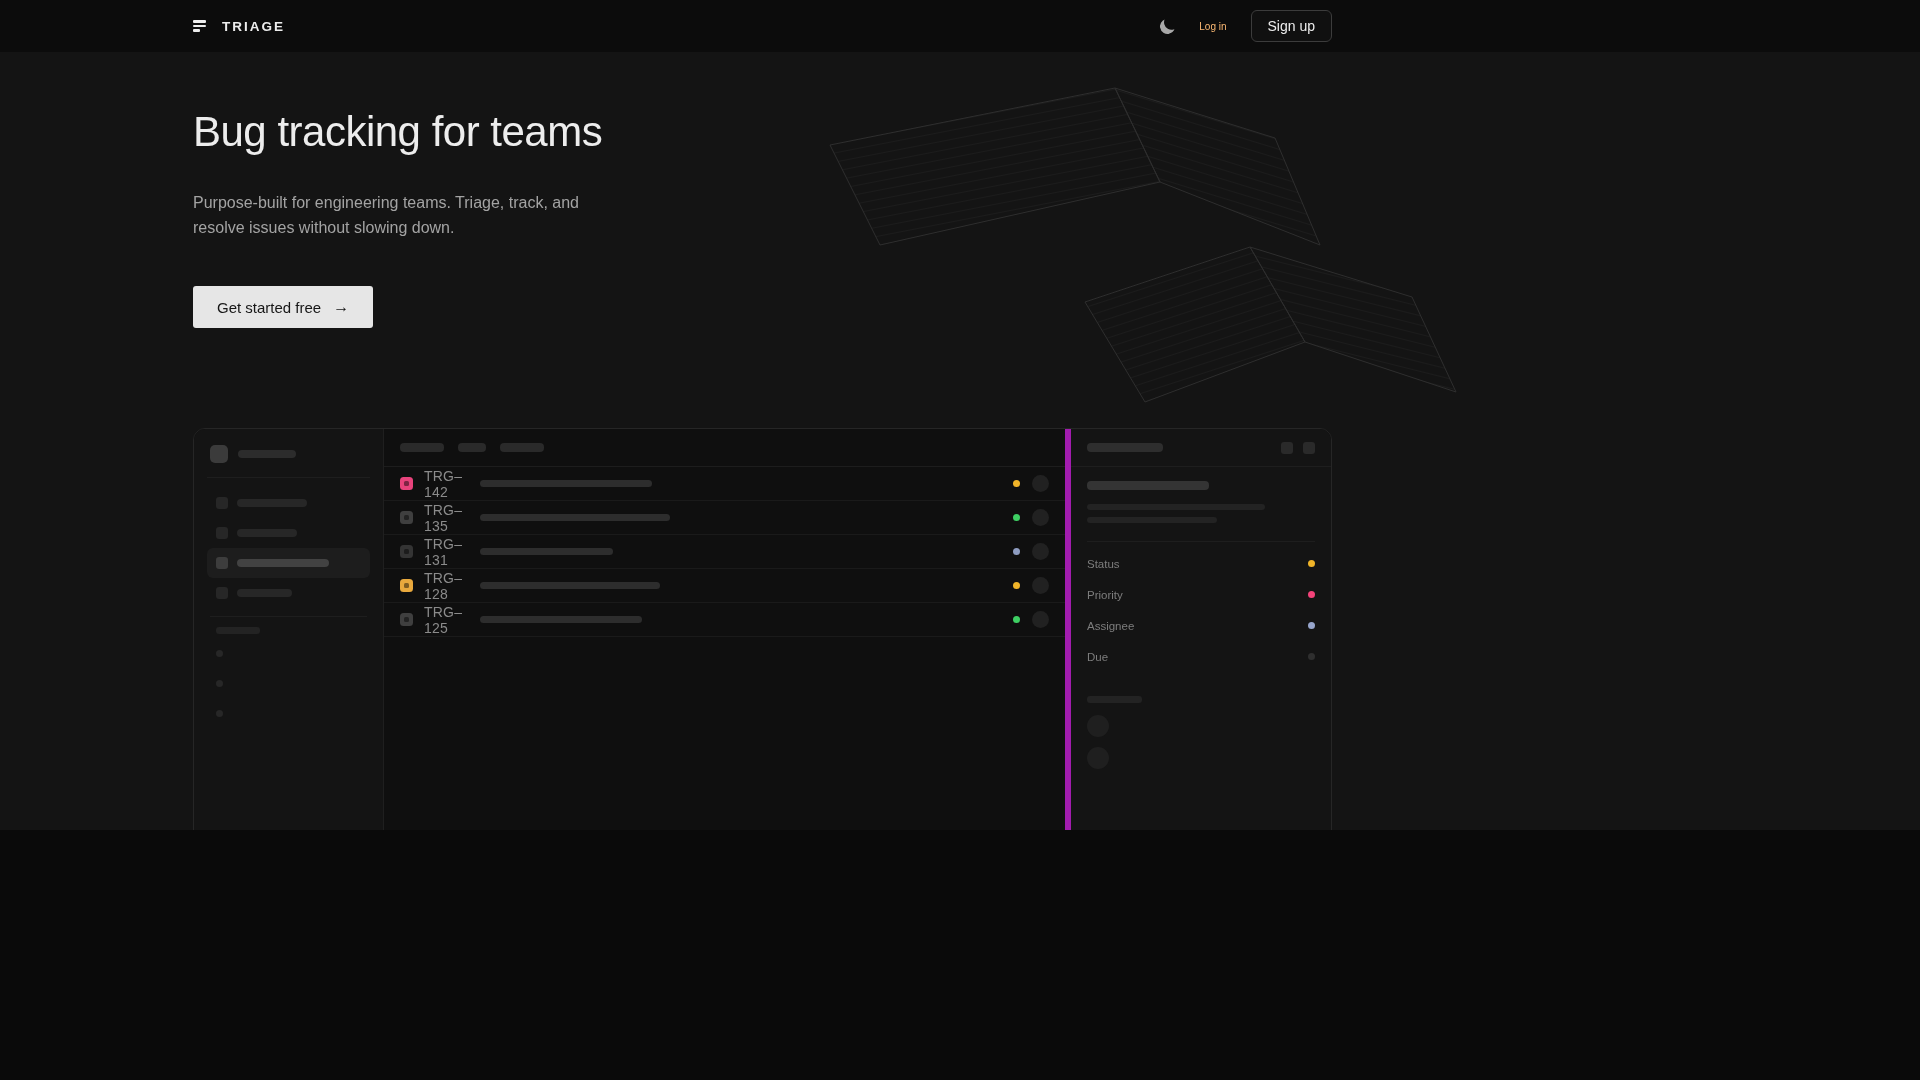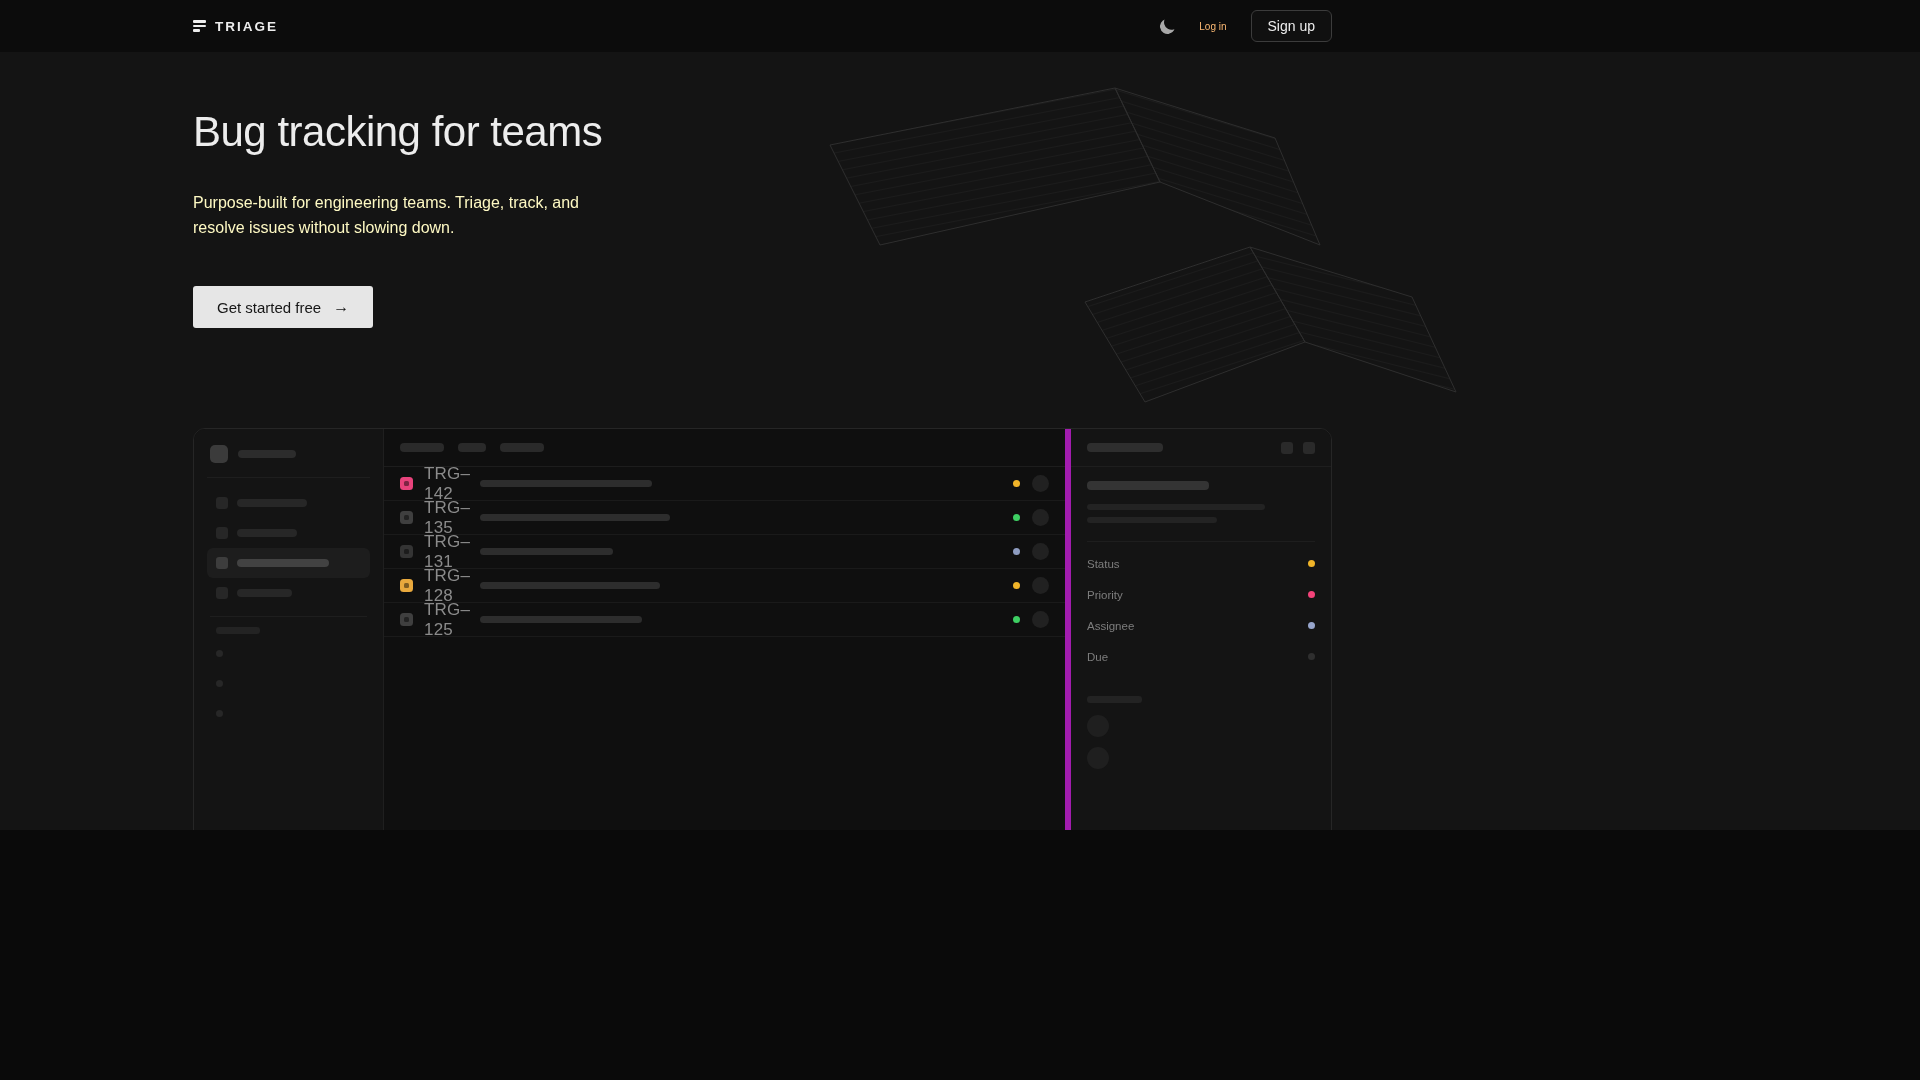--- a/index.html
+++ b/index.html
@@ -8,37 +8,37 @@
     background:#0a0a0a;
     font-family:"Liberation Sans", sans-serif;
     overflow:hidden;
     position:relative;
     color:#ededed;
   }
 
   
   .nav { position:absolute; top:0; left:0; width:1920px; height:52px; background:#0c0c0c; }
   .nav-inner { position:absolute; left:193px; width:1139px; height:52px; display:flex; align-items:center; justify-content:space-between; }
-  .brand { display:flex; align-items:center; gap:9px; cursor:pointer; }
+  .brand { display:flex; align-items:center; gap:16px; cursor:pointer; }
   .logo-glyph { display:flex; flex-direction:column; gap:2px; }
   .logo-glyph i { display:block; height:2.5px; border-radius:1px; background:#ededed; }
   .logo-glyph i:nth-child(1){ width:13px; }
   .logo-glyph i:nth-child(2){ width:13px; }
   .logo-glyph i:nth-child(3){ width:7px; }
   .brand-name { font-size:13.5px; font-weight:bold; letter-spacing:2px; color:#ededed; }
   .nav-right { display:flex; align-items:center; gap:24px; }
   .moon { width:15px; height:15px; border-radius:50%; box-shadow: inset 5px -3px 0 0 #a8a8a8; transform:rotate(-15deg); cursor:pointer; }
   .login { font-size:10px; color:#fdba74; cursor:pointer; }
   .signup { font-size:14px; color:#ededed; background:#101010; border:1px solid #3c3c3c; border-radius:6px; padding:7px 16px; cursor:pointer; font-family:inherit; }
 
   
   .hero { position:absolute; top:52px; left:0; width:1920px; height:778px; background:#141414; overflow:hidden; }
   .hero-copy { position:absolute; left:193px; top:54px; width:640px; }
   .hero-title { font-size:42px; line-height:52px; font-weight:500; letter-spacing:-0.5px; color:#ededed; }
-  .hero-sub { margin-top:32px; font-size:16px; line-height:25px; color:#fef9c3; }
+  .hero-sub { margin-top:32px; font-size:16px; line-height:25px; color:#a3a3a3; }
   .cta { margin-top:46px; display:inline-flex; align-items:center; gap:12px; height:42px; padding:0 24px;
          background:#e6e6e6; color:#161616; font-size:15px; font-weight:500; border:none; border-radius:3px;
          cursor:pointer; font-family:inherit; }
   .cta-arrow { font-size:16px; line-height:1; }
 
   
   .wireframe { position:absolute; left:800px; top:-12px; width:660px; height:430px; }
 
   
   .card { position:absolute; left:193px; top:376px; width:1139px; height:420px;
@@ -64,21 +64,21 @@
   .list { flex:1; background:#0f0f0f; display:flex; flex-direction:column; min-width:0; }
   .list-header { height:38px; flex:none; border-bottom:1px solid #1d1d1d; display:flex; align-items:center; gap:14px; padding:0 16px; }
   .pill { height:9px; border-radius:4px; background:#2a2a2a; }
   .pill.p1 { width:44px; } .pill.p2 { width:28px; } .pill.p3 { width:44px; }
   .issue-row { height:34px; flex:none; display:flex; align-items:center; padding:0 16px; border-bottom:1px solid #1a1a1a; }
   .issue-row.hatched {
     background-image:repeating-linear-gradient(45deg, rgba(255,255,255,0.05) 0px, rgba(255,255,255,0.05) 1px, transparent 1px, transparent 7px);
   }
   .issue-icon { width:13px; height:13px; border-radius:3.5px; background:var(--c,#3f3f3f); position:relative; margin-right:11px; flex:none; }
   .issue-icon::after { content:""; position:absolute; left:4px; top:4px; right:4px; bottom:4px; background:rgba(0,0,0,0.45); border-radius:1.5px; }
-  .issue-id { font-size:17px; color:#8b8b8b; width:56px; letter-spacing:0.2px; flex:none; }
+  .issue-id { font-size:14px; color:#8b8b8b; width:56px; letter-spacing:0.2px; flex:none; }
   .issue-bar { height:7px; border-radius:3.5px; background:#2d2d2d; flex:none; }
   .hatched .issue-bar { background:#3a3a3a; }
   .spacer { flex:1; }
   .issue-dot { width:7px; height:7px; border-radius:50%; background:var(--c,#555); margin-right:12px; flex:none; }
   .issue-avatar { width:17px; height:17px; border-radius:50%; background:#212121; flex:none; }
 
   
   .detail { width:266px; flex:none; background:#141414; border-left:6px solid #a21caf; }
   .dt-header { height:38px; border-bottom:1px solid #1e1e1e; display:flex; align-items:center; padding:0 16px; }
   .dt-hbar { width:76px; height:9px; border-radius:4px; background:#2e2e2e; }

